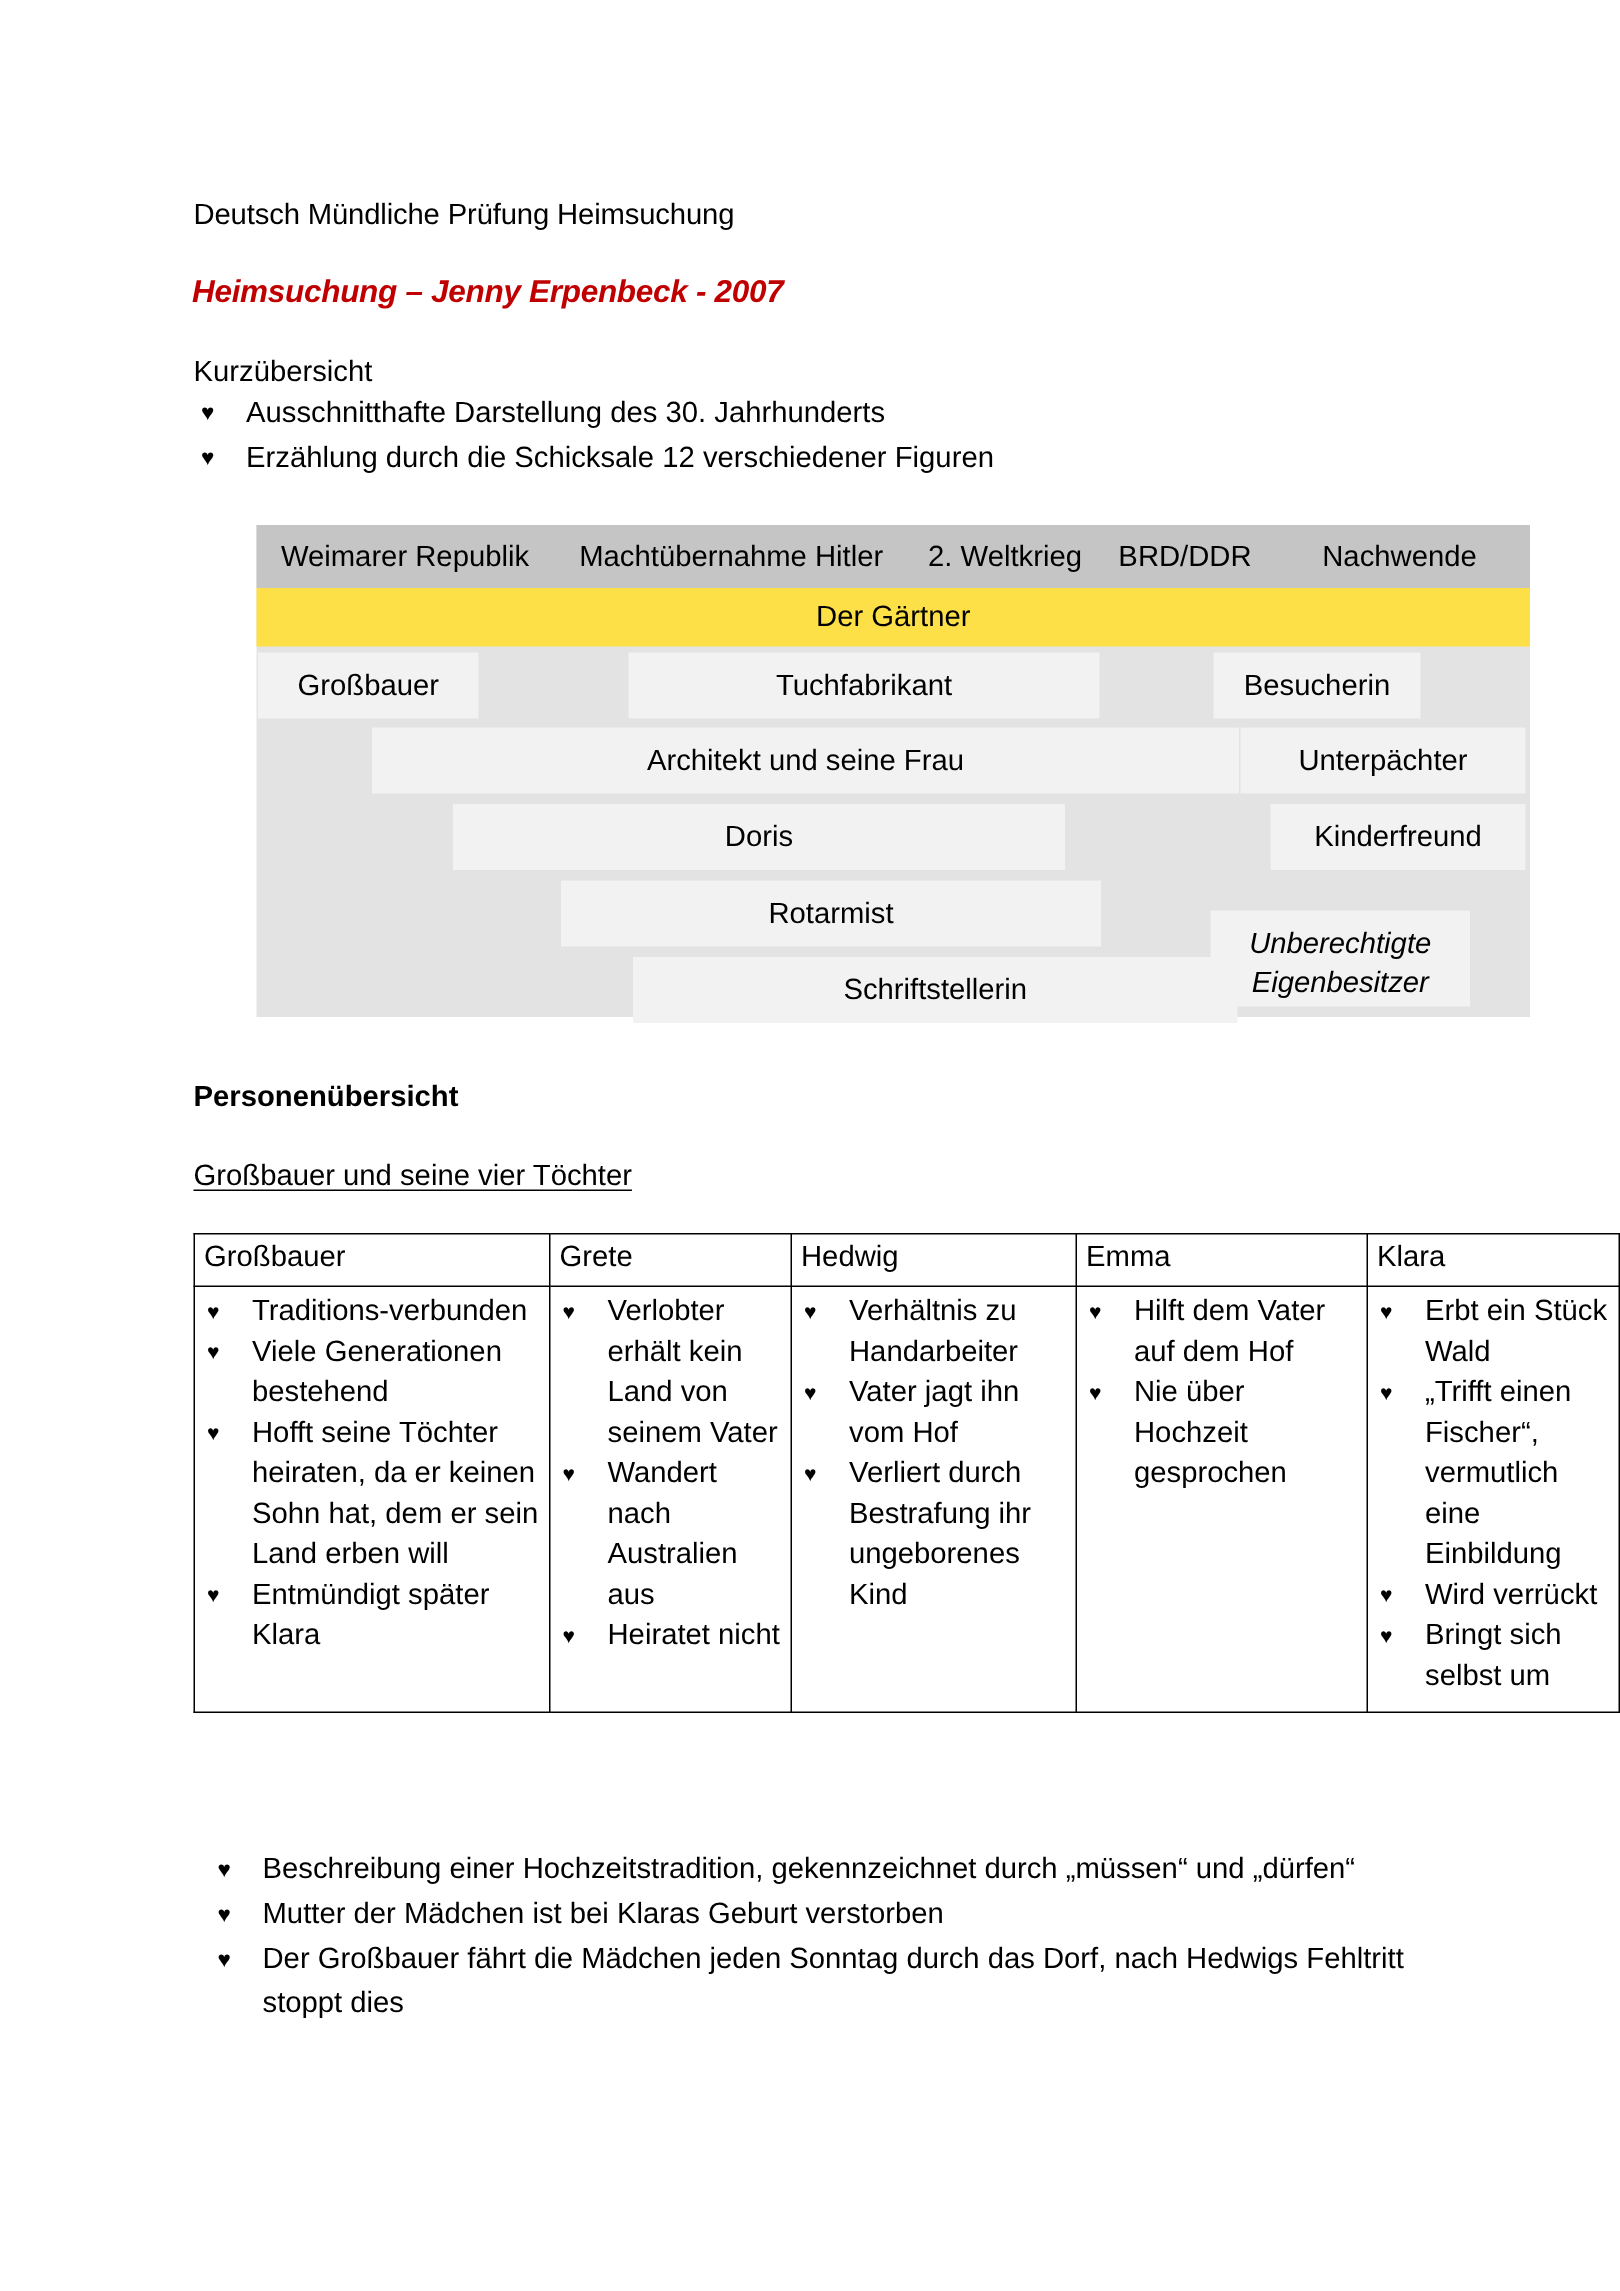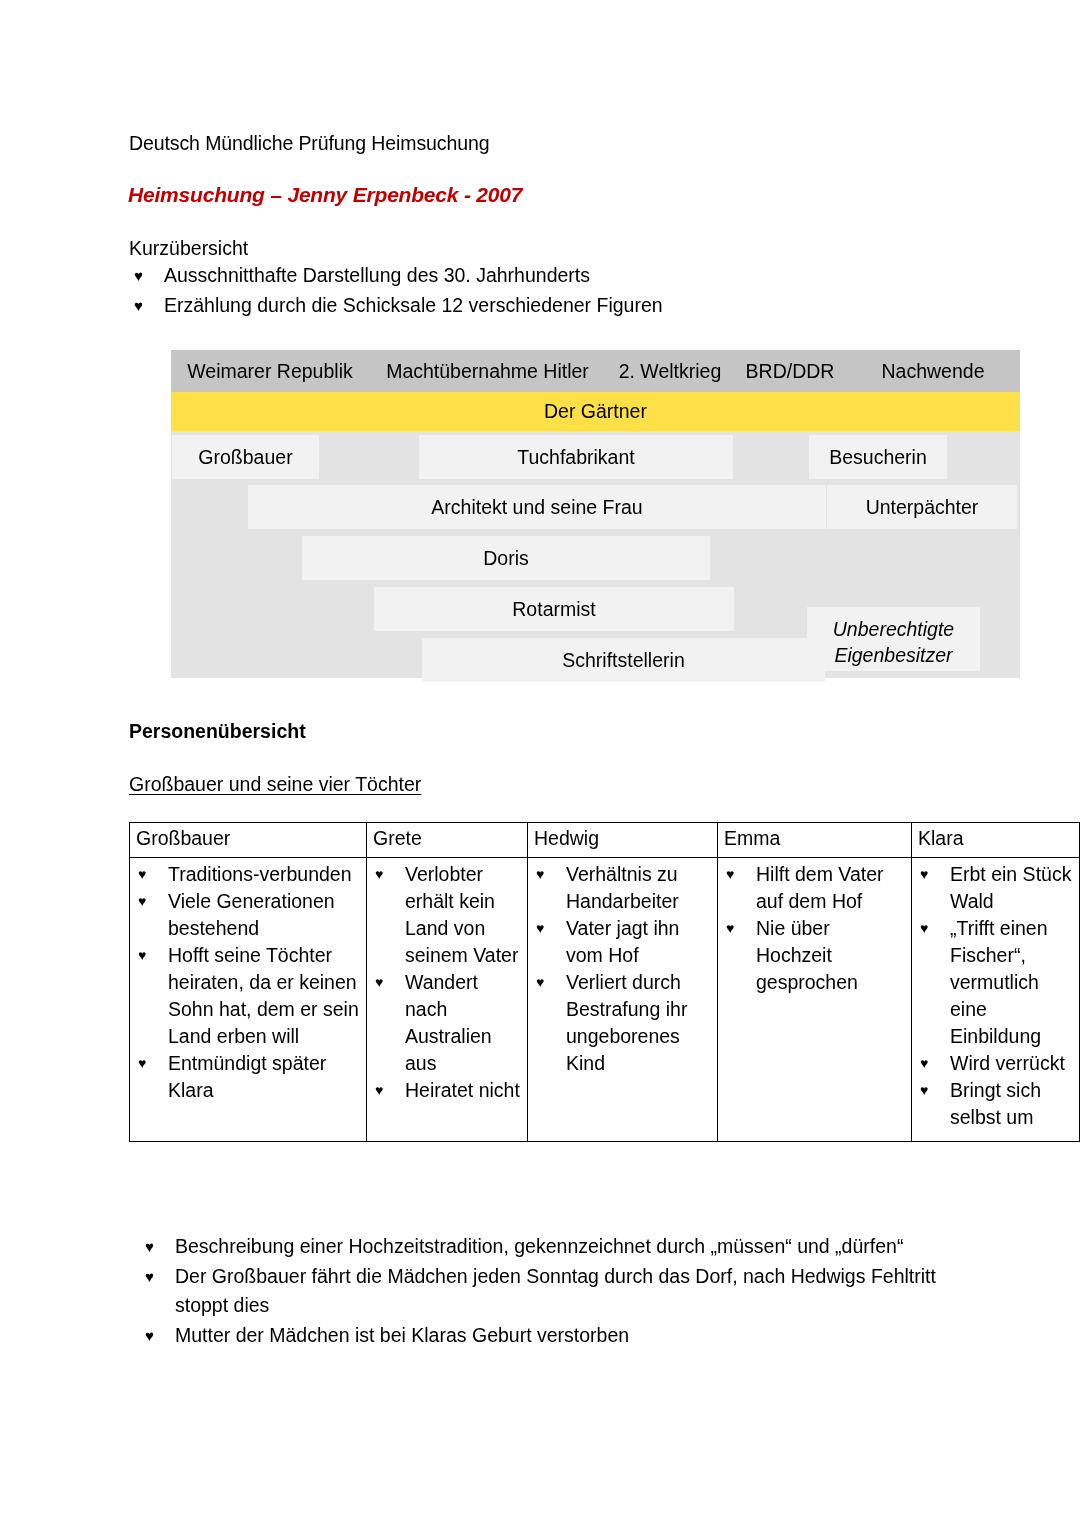--- a/index.html
+++ b/index.html
@@ -243,20 +243,21 @@
     </div>
 
     <div class="tl-full" style="top:42px;">Der Gärtner</div>
 
     <div class="tl-bar one-line" style="left: 1px; width: 147px; top: 85px;">Großbauer</div>
     <div class="tl-bar one-line" style="left: 248px; width: 314px; top: 85px;">Tuchfabrikant</div>
     <div class="tl-bar one-line" style="left: 638px; width: 138px; top: 85px;">Besucherin</div>
     <div class="tl-bar one-line" style="left: 77px; width: 578px; top: 135px;">Architekt und seine Frau</div>
     <div class="tl-bar one-line" style="left: 656px; width: 190px; top: 135px;">Unterpächter</div>
     <div class="tl-bar one-line" style="left: 131px; width: 408px; top: 186px;">Doris</div>
+    <div class="tl-bar one-line" style="left: 676px; width: 170px; top: 186px;">Kinderfreund</div>
     <div class="tl-bar one-line" style="left: 203px; width: 360px; top: 237px;">Rotarmist</div>
     <div class="tl-bar one-line" style="left: 251px; width: 403px; top: 288px;">Schriftstellerin</div>
     <div class="tl-bar two-line" style="left: 636px; width: 173px; top: 257px; font-style: italic;">Unberechtigte Eigenbesitzer</div>
   </div>
 
   <div class="section-head">Personenübersicht</div>
 
   <div class="sub-head">Großbauer und seine vier Töchter</div>
 
   <table class="persons">
@@ -306,17 +307,17 @@
             <li><span>Wird verrückt</span></li>
             <li><span>Bringt sich selbst um</span></li>
           </ul>
         </td>
       </tr>
     </tbody>
   </table>
 
   <ul class="hearts notes-list">
     <li><span>Beschreibung einer Hochzeitstradition, gekennzeichnet durch „müssen“ und „dürfen“</span></li>
+    <li><span>Mutter der Mädchen ist bei Klaras Geburt verstorben</span></li>
     <li><span>Der Großbauer fährt die Mädchen jeden Sonntag durch das Dorf, nach Hedwigs Fehltritt stoppt dies</span></li>
-    <li><span>Mutter der Mädchen ist bei Klaras Geburt verstorben</span></li>
   </ul>
 
 </div>
 
 </body></html>

